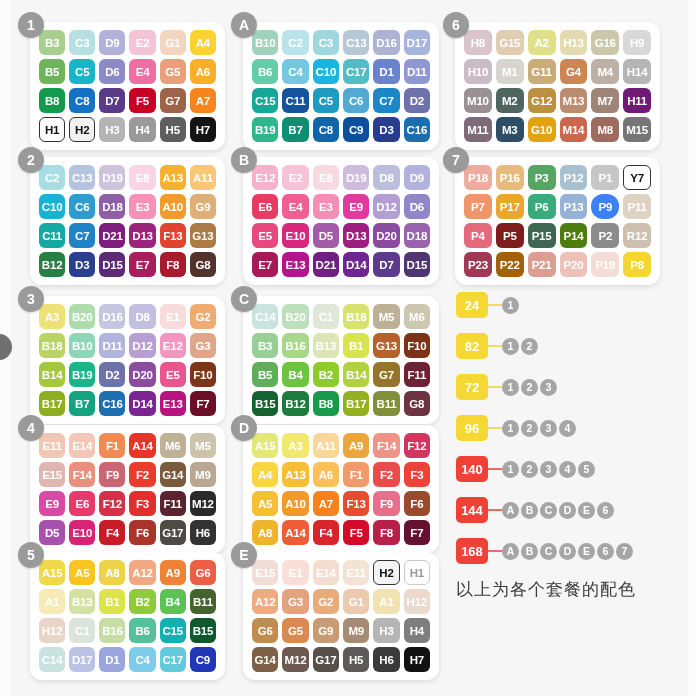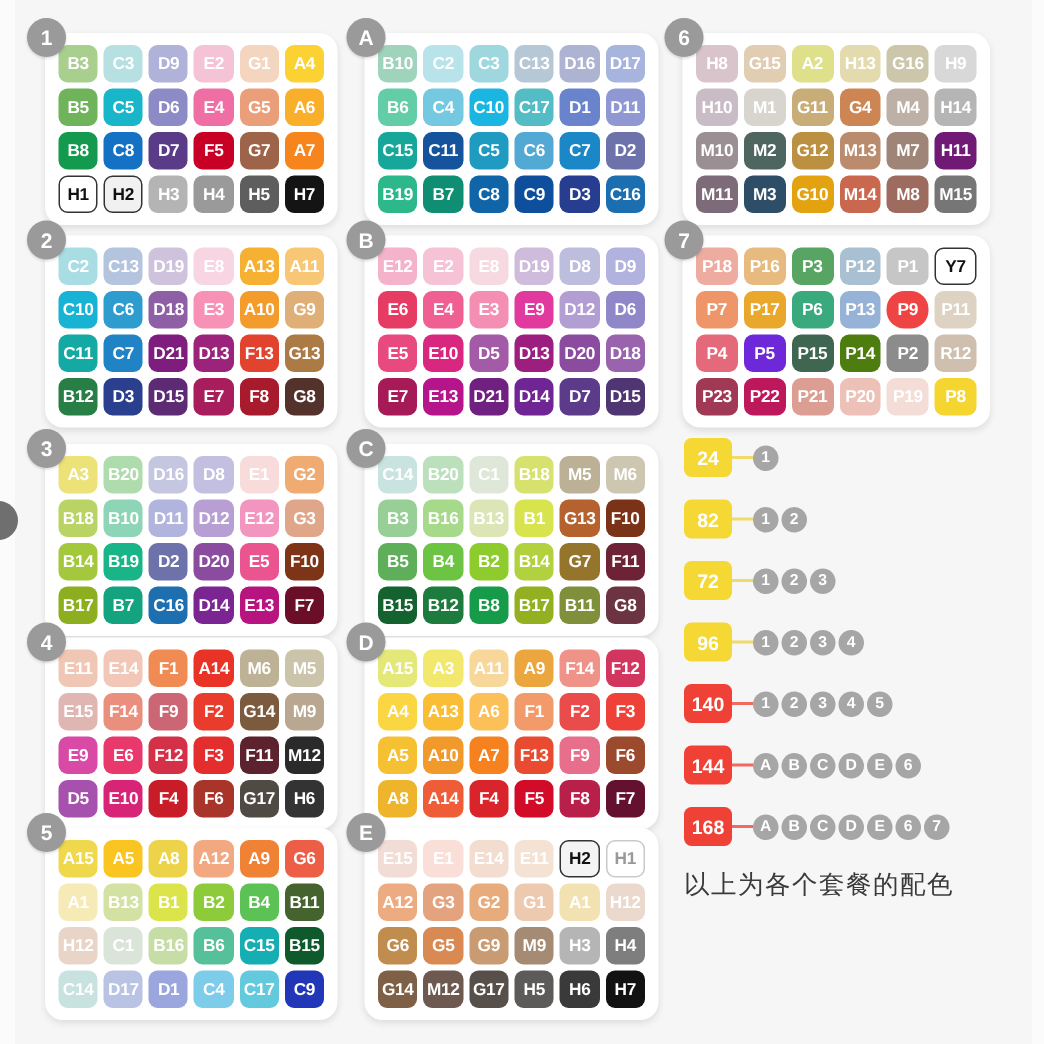--- a/index.html
+++ b/index.html
@@ -268,30 +268,30 @@
         <div class="sw" style="background: rgb(238, 172, 161); color: rgb(255, 255, 255);">P18</div>
         <div class="sw" style="background: rgb(231, 187, 127); color: rgb(255, 255, 255);">P16</div>
         <div class="sw" style="background: rgb(88, 165, 99); color: rgb(255, 255, 255);">P3</div>
         <div class="sw" style="background: rgb(169, 192, 211); color: rgb(255, 255, 255);">P12</div>
         <div class="sw" style="background: rgb(198, 198, 198); color: rgb(255, 255, 255);">P1</div>
         <div class="sw outline" style="background: rgb(255, 255, 255); color: rgb(17, 17, 17);">Y7</div>
         <div class="sw" style="background: rgb(238, 149, 105); color: rgb(255, 255, 255);">P7</div>
         <div class="sw" style="background: rgb(233, 167, 44); color: rgb(255, 255, 255);">P17</div>
         <div class="sw" style="background: rgb(59, 169, 126); color: rgb(255, 255, 255);">P6</div>
         <div class="sw" style="background: rgb(151, 178, 215); color: rgb(255, 255, 255);">P13</div>
-        <div class="sw" style="background: #ef4444; color: rgb(255, 255, 255); border-radius: 12px;">P9</div>
+        <div class="sw" style="background: #3b82f6; color: rgb(255, 255, 255); border-radius: 12px;">P9</div>
         <div class="sw" style="background: rgb(222, 211, 195); color: rgb(255, 255, 255);">P11</div>
         <div class="sw" style="background: rgb(228, 105, 123); color: rgb(255, 255, 255);">P4</div>
-        <div class="sw" style="background: #6d28d9; color: rgb(255, 255, 255);">P5</div>
+        <div class="sw" style="background: #7f1d1d; color: rgb(255, 255, 255);">P5</div>
         <div class="sw" style="background: rgb(62, 102, 80); color: rgb(255, 255, 255);">P15</div>
         <div class="sw" style="background: #4d7c0f; color: rgb(255, 255, 255);">P14</div>
         <div class="sw" style="background: rgb(140, 140, 140); color: rgb(255, 255, 255);">P2</div>
         <div class="sw" style="background: rgb(207, 191, 175); color: rgb(255, 255, 255);">R12</div>
         <div class="sw" style="background: rgb(160, 58, 84); color: rgb(255, 255, 255);">P23</div>
-        <div class="sw" style="background: #be185d; color: rgb(255, 255, 255);">P22</div>
+        <div class="sw" style="background: #a16207; color: rgb(255, 255, 255);">P22</div>
         <div class="sw" style="background: rgb(220, 158, 147); color: rgb(255, 255, 255);">P21</div>
         <div class="sw" style="background: rgb(237, 192, 184); color: rgb(255, 255, 255);">P20</div>
         <div class="sw" style="background: rgb(243, 221, 214); color: rgb(255, 255, 255);">P19</div>
         <div class="sw" style="background: rgb(245, 213, 47); color: rgb(255, 255, 255);">P8</div>
       </div>
     </div>
     <div class="badge" style="left: 18px; top: 286px;">3</div>
     <div class="card" style="left: 30px; top: 296px; width: 195px; height: 128px;">
       <div class="swatches">
         <div class="sw" style="background: rgb(236, 226, 120); color: rgb(255, 255, 255);">A3</div>

